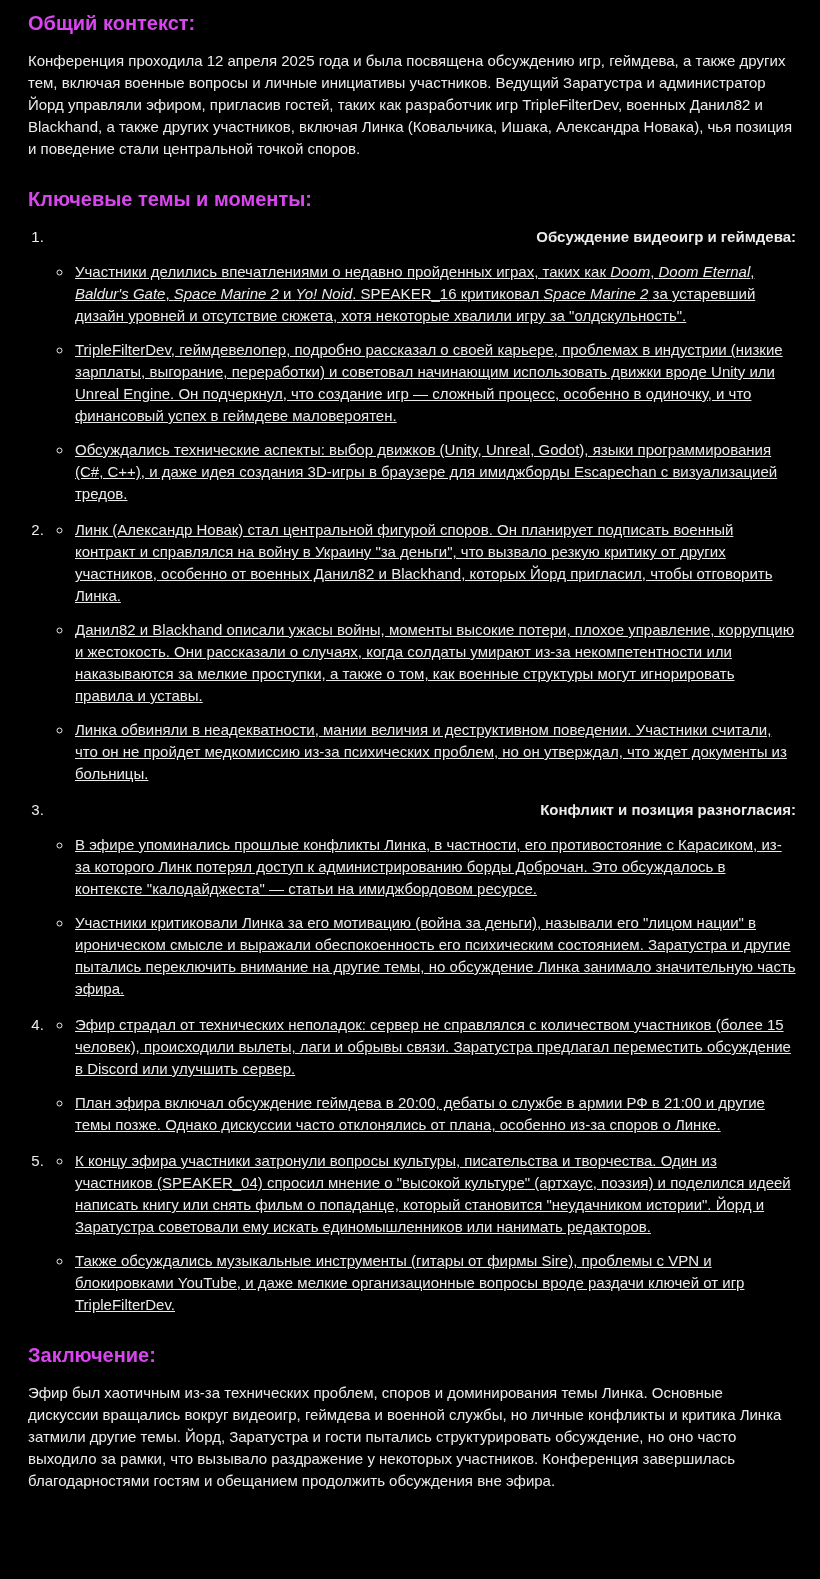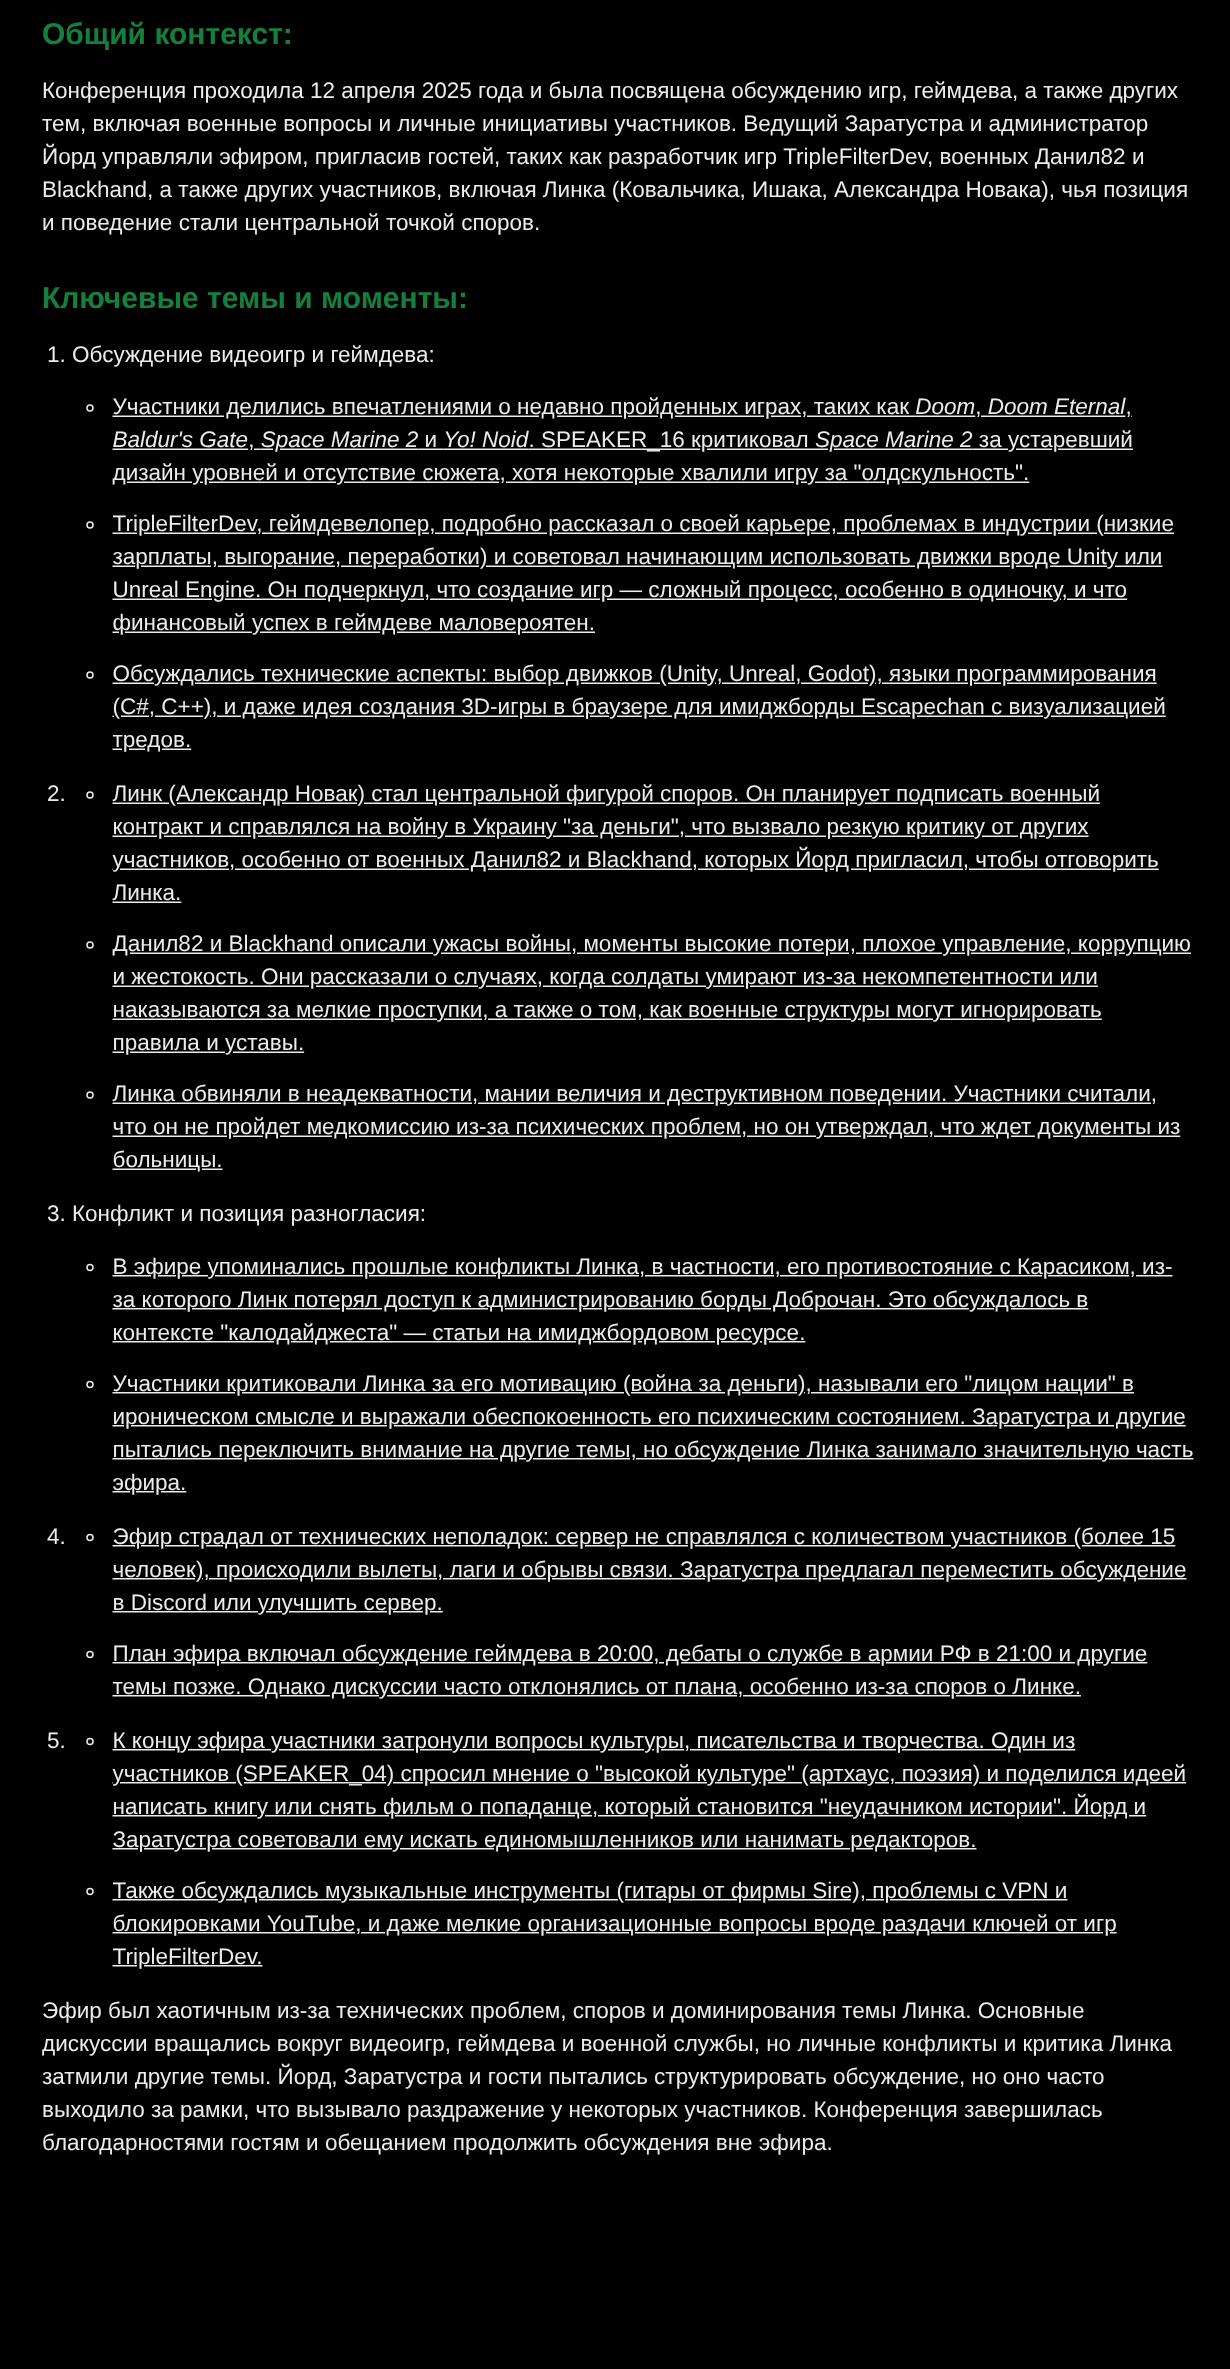--- a/index.html
+++ b/index.html
@@ -12,33 +12,33 @@
     color: #ececec;
     font-family: "Liberation Sans", "DejaVu Sans", sans-serif;
     font-size: 15px;
     line-height: 22px;
     padding: 6px 24px 22px 28px;
   }
   .section-heading {
     font-size: 20px;
     line-height: 26px;
     font-weight: 700;
-    color: #15803d;
+    color: #d946ef;
     margin: 26px 0 14px 0;
   }
   .section-heading.first { margin-top: 4px; }
   .body-paragraph { margin: 0 0 14px 0; }
   ol.topics {
     margin: 0 0 14px 0;
     padding: 0 0 0 20px;
     list-style: decimal outside;
   }
   ol.topics > li { margin: 0 0 14px 0; }
   ol.topics > li::marker { color: #ececec; font-weight: 400; }
-  .topic-title { font-weight: 400; margin: 0 0 13px 0; }
+  .topic-title { font-weight: 700; margin: 0 0 13px 0; text-align: right; }
   ul.bullets {
     margin: 13px 0 0 0;
     padding: 0 0 0 25px;
     list-style: circle outside;
   }
   ul.bullets > li { margin: 0 0 12px 0; padding-left: 2px; text-decoration: underline; }
   ul.bullets > li::marker { color: #ececec; }
   em { font-style: italic; }
 </style>
 </head>
@@ -88,16 +88,17 @@
 
     <li>
       <ul class="bullets">
         <li><span>К концу эфира участники затронули вопросы культуры, писательства и творчества. Один из участников (SPEAKER_04) спросил мнение о "высокой культуре" (артхаус, поэзия) и поделился идеей написать книгу или снять фильм о попаданце, который становится "неудачником истории". Йорд и Заратустра советовали ему искать единомышленников или нанимать редакторов.</span></li>
         <li><span>Также обсуждались музыкальные инструменты (гитары от фирмы Sire), проблемы с VPN и блокировками YouTube, и даже мелкие организационные вопросы вроде раздачи ключей от игр TripleFilterDev.</span></li>
       </ul>
     </li>
 
   </ol>
 
+  <h2 class="section-heading">Заключение:</h2>
 
   <p class="body-paragraph" style="margin-bottom:0;">Эфир был хаотичным из-за технических проблем, споров и доминирования темы Линка. Основные дискуссии вращались вокруг видеоигр, геймдева и военной службы, но личные конфликты и критика Линка затмили другие темы. Йорд, Заратустра и гости пытались структурировать обсуждение, но оно часто выходило за рамки, что вызывало раздражение у некоторых участников. Конференция завершилась благодарностями гостям и обещанием продолжить обсуждения вне эфира.</p>
 
 </main>
 
 </body></html>

